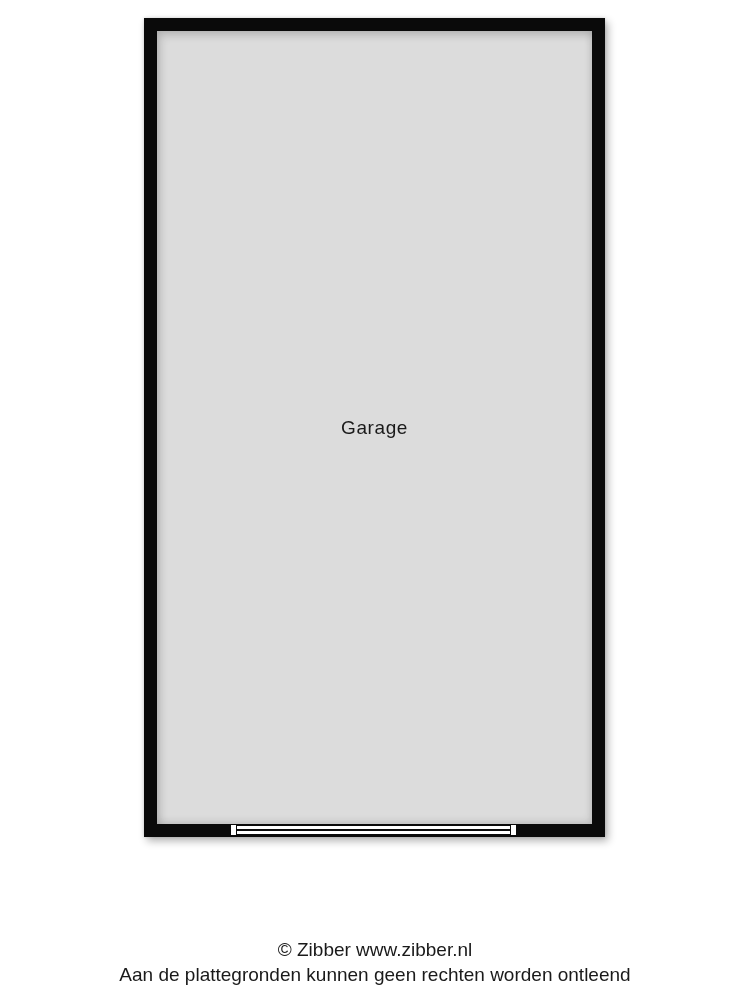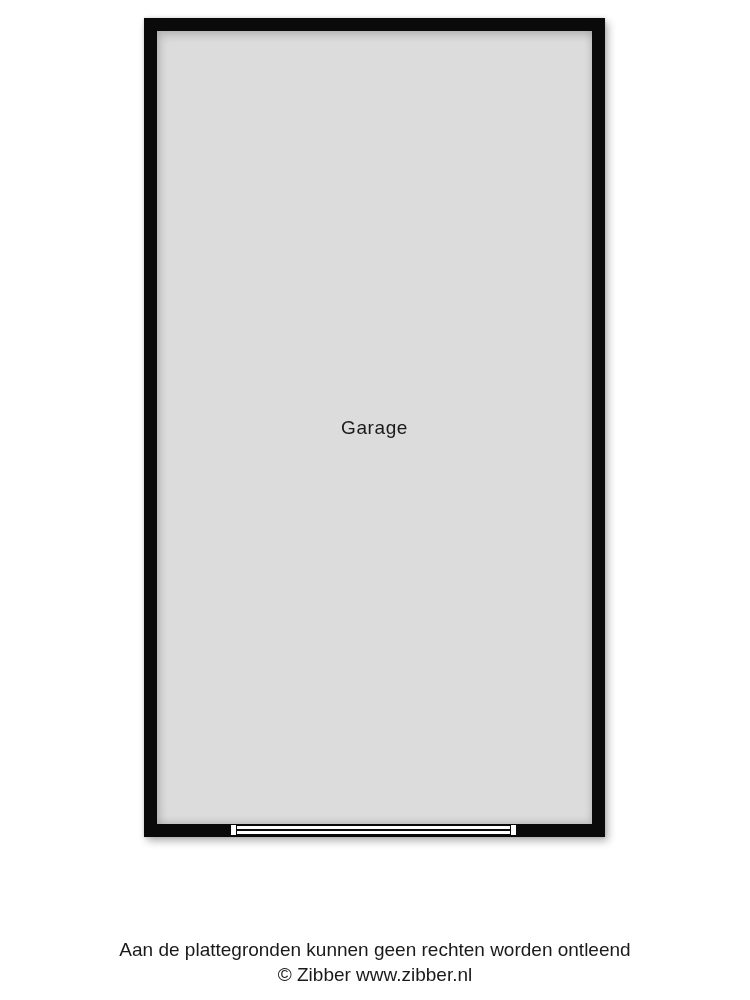--- a/index.html
+++ b/index.html
@@ -99,17 +99,17 @@
       <div class="jamb"></div>
       <div class="door-panel">
         <div class="door-panel-line"></div>
       </div>
       <div class="jamb"></div>
     </div>
 
   </div>
 
   <div class="footer">
+    <div>© Zibber www.zibber.nl</div>
     <div>Aan de plattegronden kunnen geen rechten worden ontleend</div>
-    <div>© Zibber www.zibber.nl</div>
   </div>
 
 </div>
 
 </body></html>

